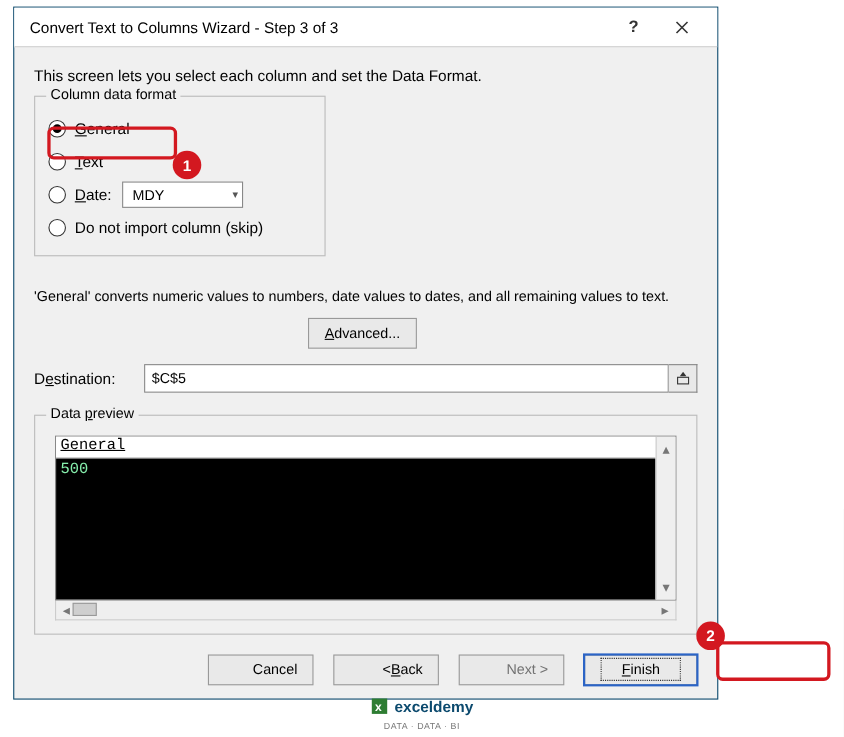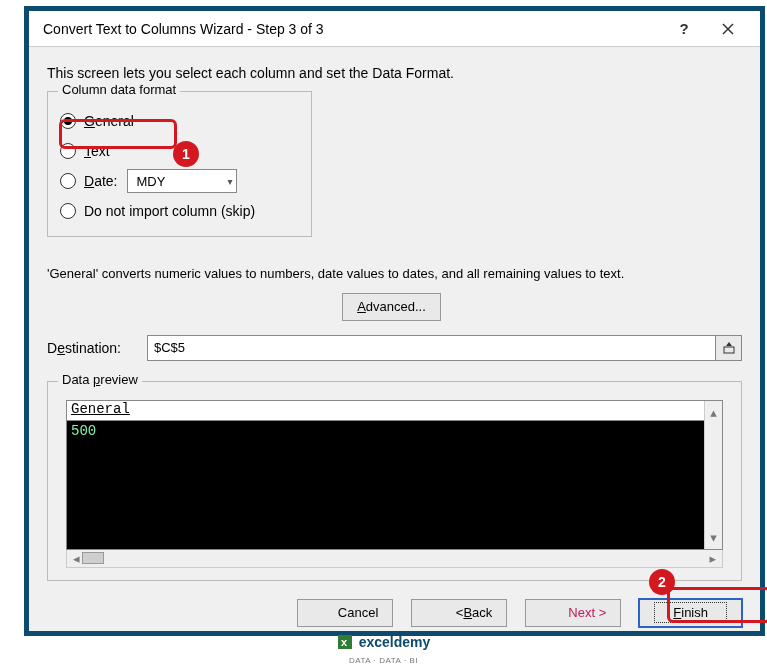--- a/index.html
+++ b/index.html
@@ -8,23 +8,23 @@
     font-family: "Segoe UI", Tahoma, sans-serif;
     font-size: 13px;
     background: #fff;
     width: 767px;
     height: 670px;
     position: relative;
     color: #000;
   }
   .dialog {
     position: absolute;
-    left: 24px; top: 6px;
-    width: 741px; height: 630px;
-    border: 5px solid #0c4a6e;
+    left: 12px; top: 6px;
+    width: 641px; height: 630px;
+    border: 1px solid #0c4a6e;
     background: #f0f0f0;
   }
   .titlebar {
     height: 36px;
     background: #fff;
     border-bottom: 1px solid #ccc;
     display: flex;
     align-items: center;
     padding: 0 10px 0 14px;
   }
@@ -80,21 +80,21 @@
     font-size: 13px;
   }
   .chev { font-size: 10px; color: #555; }
   .adv-wrap { text-align: center; margin-top: 10px; }
   .btn {
     display: inline-flex; align-items: center; justify-content: flex-end;
     min-width: 96px; height: 28px;
     background: #e9e9e9; border: 1px solid #999;
     padding: 0 14px; font-size: 13px;
   }
-  .btn.disabled { color: #be185d; }
+  .btn.disabled { color: #737373; }
   .dest-row {
     display: flex; align-items: center;
     margin: 14px 0 6px 0;
   }
   .dest-label { width: 100px; font-size: 14px; }
   .dest-input {
     flex: 1; height: 26px;
     background: #fff; border: 1px solid #888;
     padding: 0 6px; display: flex; align-items: center;
     font-size: 13px;

